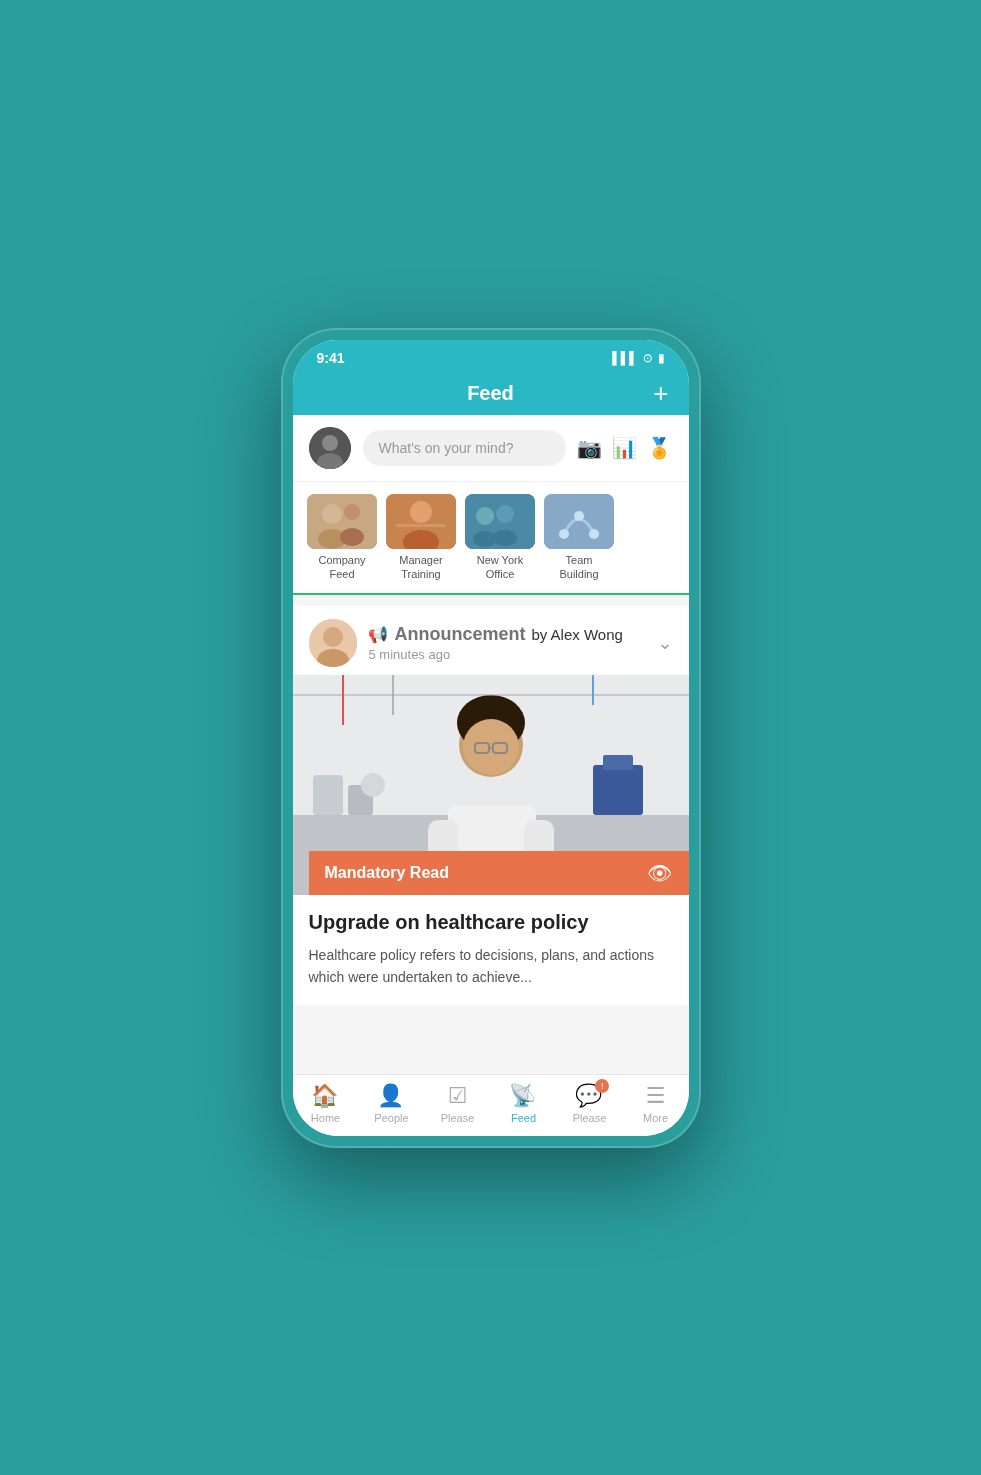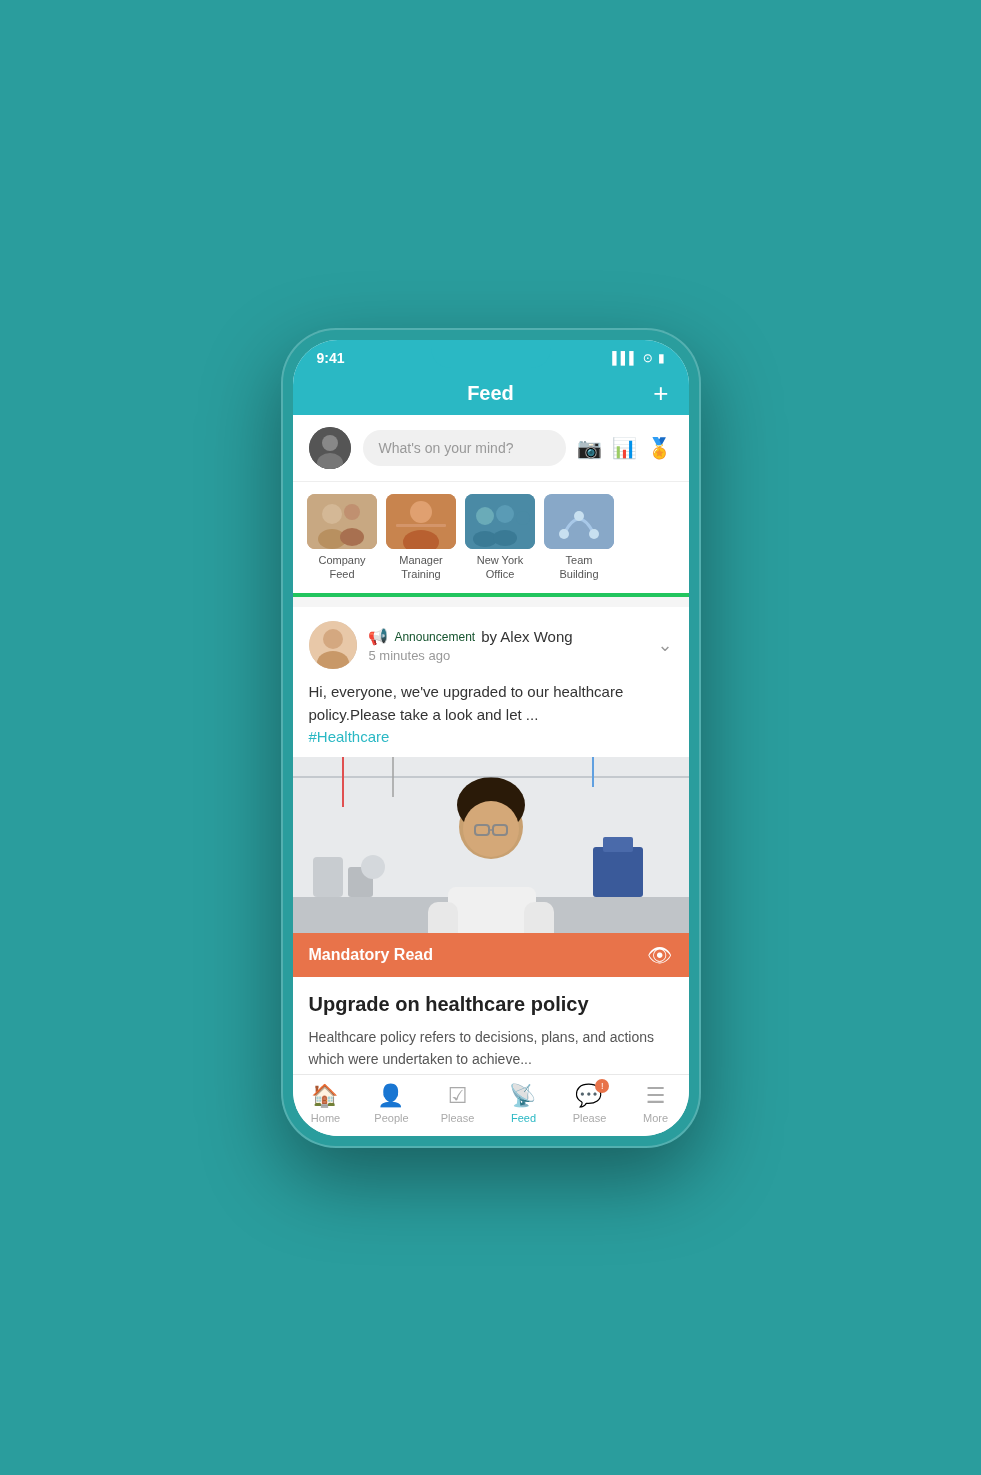--- a/index.html
+++ b/index.html
@@ -126,21 +126,21 @@
       color: #2ab8c4;
       font-size: 20px;
     }
     
     .channels-section {
       background: #fff;
       padding: 12px 0;
       display: flex;
       gap: 4px;
       overflow-x: auto;
-      border-bottom: 4px solid #22c55e;
+      border-bottom: 2px solid #22c55e;
       padding-left: 12px;
     }
     .channels-section::-webkit-scrollbar { display: none; }
     .channel-item {
       display: flex;
       flex-direction: column;
       align-items: center;
       min-width: 75px;
       cursor: pointer;
     }
@@ -195,23 +195,23 @@
     .post-announcement {
       display: flex;
       align-items: center;
       gap: 6px;
     }
     .announcement-icon {
       color: #2ab8c4;
       font-size: 16px;
     }
     .announcement-label {
-      color: #14532d;
-      font-weight: 400;
-      font-size: 12px;
+      color: #737373;
+      font-weight: 700;
+      font-size: 18px;
     }
     .post-author {
       color: #333;
       font-size: 15px;
       text-align: center;
     }
     .post-time {
       color: #999;
       font-size: 13px;
       margin-top: 2px;
@@ -244,21 +244,21 @@
       background: linear-gradient(160deg, #c8d0d8 0%, #a0b0c0 30%, #e8ece8 60%, #d0d8e0 100%);
       position: relative;
       display: flex;
       align-items: center;
       justify-content: center;
     }
     
     .mandatory-bar {
       position: absolute;
       bottom: 0;
-      left: 0;
+      left: 16px;
       right: 0;
       background: #e8734a;
       padding: 10px 16px;
       display: flex;
       justify-content: space-between;
       align-items: center;
     }
     .mandatory-label {
       color: white;
       font-size: 16px;
@@ -460,25 +460,20 @@
             <div class="post-announcement">
               <span class="announcement-icon">📢</span>
               <span class="announcement-label">Announcement</span>
               <span class="post-author">by Alex Wong</span>
             </div>
             <div class="post-time">5 minutes ago</div>
           </div>
           <span class="chevron-down">⌄</span>
         </div>
 
-        <div class="post-text">
-          <span>Hi, everyone, we've upgraded to our healthcare policy.Please take a look and let ...</span>
-          <br>
-          <span class="post-hashtag">#Healthcare</span>
-        </div>
 
         <div class="post-image">
           <div class="lab-image">
 
             <svg width="100%" height="100%" viewBox="0 0 396 220" xmlns="http://www.w3.org/2000/svg">
 
               <rect width="396" height="220" fill="#d8dce0"></rect>
 
               <rect width="396" height="140" fill="#e8eaec"></rect>
 

